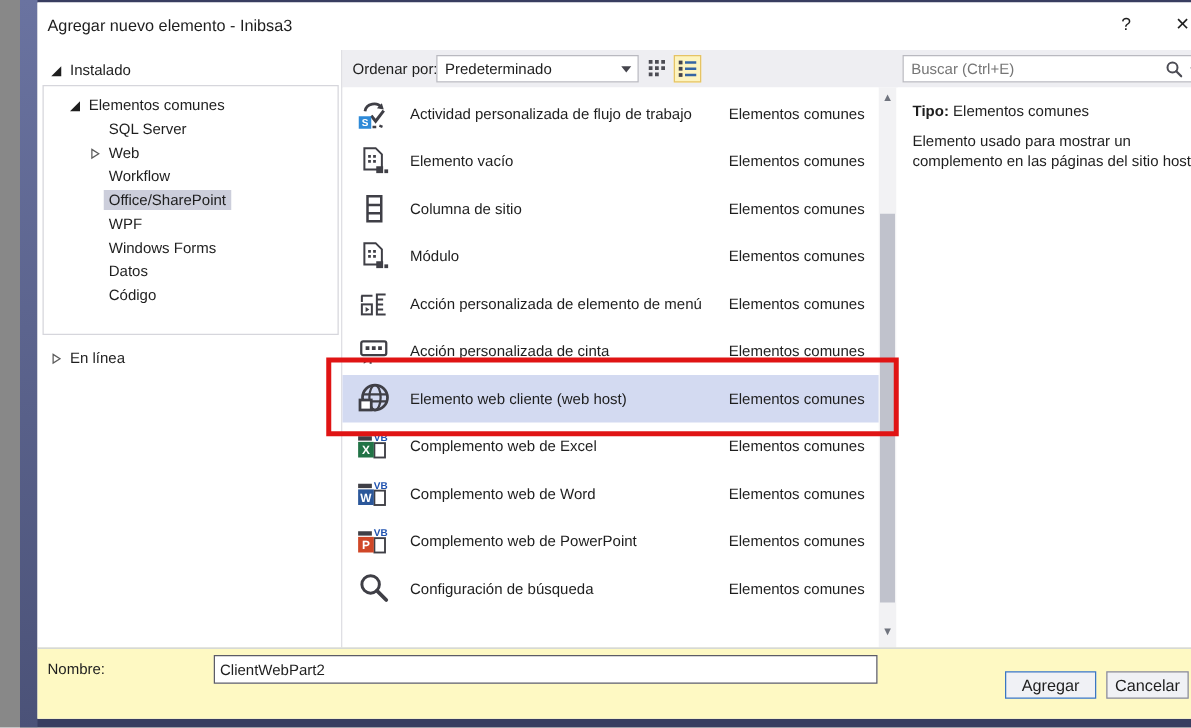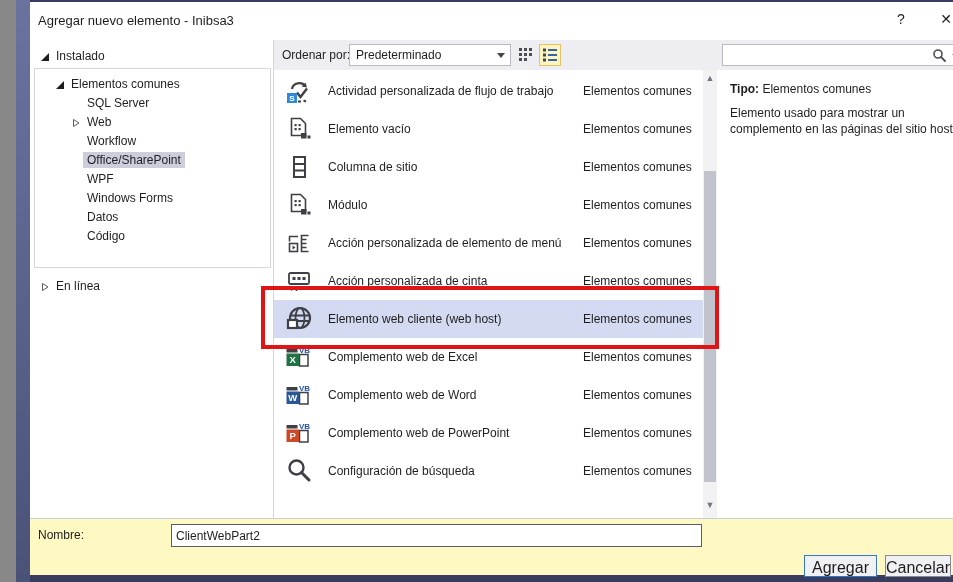--- a/index.html
+++ b/index.html
@@ -60,21 +60,21 @@
   
   .details { position:absolute; left:688px; top:68px; width:248px; height:448px; background:#fff; padding:12px 8px 0 12px; }
   .type-line { margin-bottom:9px; }
   .type-line b { font-weight:bold; }
   .desc { width:232px; line-height:1.35; }
 
   
   .footer { position:absolute; left:0; top:516px; width:936px; height:57px; background:#fef9c3; border-top:1px solid #c9cedb; }
   .name-label { position:absolute; left:8px; top:9px; }
   .name-input { position:absolute; left:141px; top:5px; width:531px; height:23px; border:1px solid #5c5c66; background:#fff; padding:0 4px; font-family:"Liberation Sans",sans-serif; font-size:12px; color:#1e1e1e; outline:none; }
-  .btn { position:absolute; top:36px; height:22px; background:#f0f1f5; font-family:"Liberation Sans",sans-serif; font-size:16px; color:#1e1e1e; cursor:default; text-align:center; padding-top:3px; }
+  .btn { position:absolute; top:18px; height:22px; background:#f0f1f5; font-family:"Liberation Sans",sans-serif; font-size:13px; color:#1e1e1e; cursor:default; text-align:center; padding-top:3px; }
   .btn.add { left:774px; width:73px; border:1px solid #3a77c2; }
   .btn.cancel { left:855px; width:66px; border:1px solid #8a8a92; }
 
   
   .red-box { position:absolute; left:231px; top:284px; width:458px; height:63px; border:4px solid #e01414; pointer-events:none; }
 </style>
 </head>
 <body>
 
 <div class="dialog">
@@ -165,20 +165,21 @@
                 <rect x="1" y="2.5" width="3" height="3" fill="#44444c"></rect>
                 <rect x="6" y="3" width="9" height="2" fill="#3465a4"></rect>
                 <rect x="1" y="7.5" width="3" height="3" fill="#44444c"></rect>
                 <rect x="6" y="8" width="9" height="2" fill="#3465a4"></rect>
                 <rect x="1" y="12.5" width="3" height="3" fill="#44444c"></rect>
                 <rect x="6" y="13" width="9" height="2" fill="#3465a4"></rect>
               </g>
             </svg></span>
       </div>
       <div class="searchbox">
+        <input type="text" placeholder="Buscar (Ctrl+E)" style="">
         <span class="search-mag"><svg width="14" height="15">
               <circle cx="6" cy="6" r="4" fill="none" stroke="#4c4c54" stroke-width="1.6"></circle>
               <path d="M9,9 L13,13" stroke="#4c4c54" stroke-width="1.8" stroke-linecap="round"></path>
             </svg></span>
         <span class="search-dd"></span>
       </div>
     </div>
 
     <div class="list" id="item-list">
         <div class="lrow">

